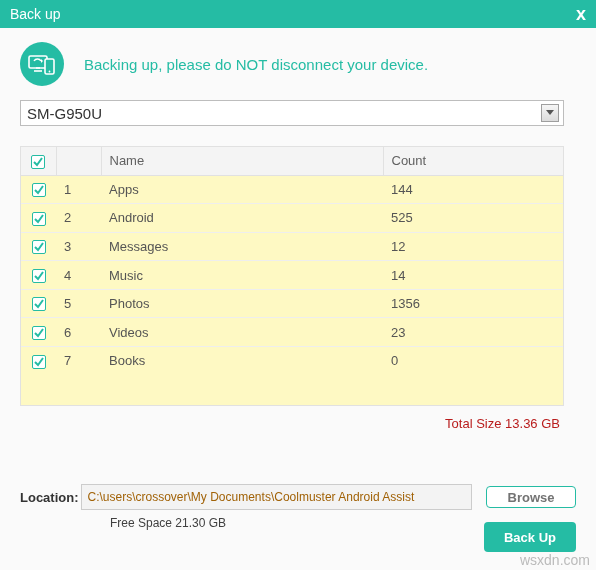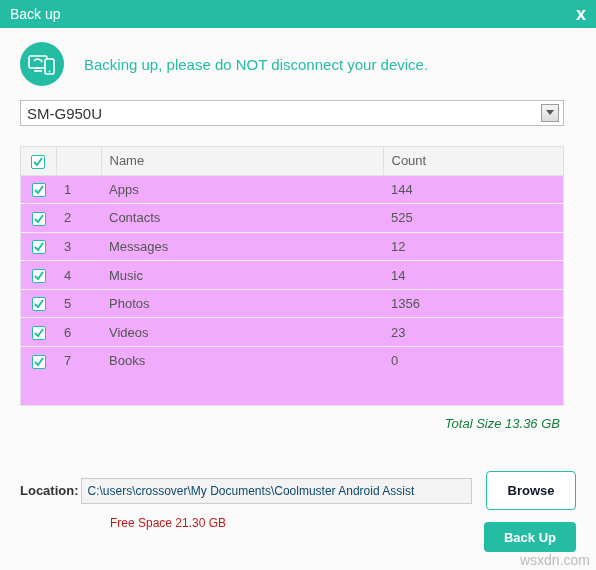--- a/index.html
+++ b/index.html
@@ -7,39 +7,39 @@
   .window { width:596px; height:570px; position:relative; background:#fafafa; }
   .titlebar { height:28px; background:#25bca4; display:flex; align-items:center; justify-content:space-between; padding:0 10px; color:#fff; font-size:14px; }
   .close-x { font-weight:bold; font-size:18px; cursor:pointer; line-height:1; }
   .content { padding:8px 32px 0 20px; }
   .banner { display:flex; align-items:center; margin:6px 0 14px 0; }
   .logo-circle { width:44px; height:44px; border-radius:50%; background:#25bca4; display:flex; align-items:center; justify-content:center; margin-right:20px; flex-shrink:0; }
   .banner-text { color:#25bca4; font-size:15px; }
   .device-select-wrap { position:relative; width:100%; }
   .device-select { width:100%; height:26px; border:1px solid #bdbdbd; background:#fff; display:flex; align-items:center; justify-content:space-between; padding:0 4px 0 6px; font-size:15px; color:#333;margin-top:6px; }
   .drop-btn { width:18px; height:18px; border:1px solid #9e9e9e; background:linear-gradient(#f5f5f5,#dcdcdc); display:flex; align-items:center; justify-content:center; }
-  .table-wrap { margin-top:20px; border:1px solid #e1e1e1; background:#f0abfc; height:260px; overflow:hidden; }
+  .table-wrap { margin-top:20px; border:1px solid #e1e1e1; background:#fef9c3; height:260px; overflow:hidden; }
   table { width:100%; border-collapse:collapse; table-layout:fixed; }
   thead th { background:#f4f4f4; border-bottom:1px solid #e1e1e1; border-right:1px solid #e1e1e1; text-align:left; font-weight:normal; color:#616161; padding:6px 8px; font-size:13px; }
   thead th:last-child { border-right:none; }
   tbody td { border-bottom:1px solid #eee; padding:6px 8px; color:#555; font-size:13px; }
   tbody tr:last-child td { border-bottom:none; }
   .col-chk { width:35px; text-align:center; }
   .col-idx { width:45px; }
   .col-name { }
   .col-count { width:180px; }
   .chk { width:14px; height:14px; border:1.5px solid #25bca4; border-radius:2px; display:inline-flex; align-items:center; justify-content:center; background:#fff; cursor:pointer; vertical-align:middle; }
   .chk.checked svg { display:block; }
   .chk svg { display:none; }
-  .total-size { text-align:right; color:#15803d; margin:10px 4px 0 0; font-size:13px;font-style:italic; }
+  .total-size { text-align:right; color:#b91c1c; margin:10px 4px 0 0; font-size:13px; }
   .location-row { position:absolute; left:20px; right:20px; bottom:60px; display:flex; align-items:center; }
   .loc-label { font-weight:bold; color:#333; margin-right:2px; white-space:nowrap; }
-  .loc-input { flex:1; height:26px; border:1px solid #ccc; background:#f3f3f3; padding:0 6px; font-size:12px; color:#0c4a6e; overflow:hidden; white-space:nowrap; text-overflow:ellipsis; display:flex; align-items:center; }
-  .browse-btn { margin-left:14px; height:39px; min-width:90px; border:1px solid #25bca4; border-radius:4px; background:#fff; color:#0f172a; font-weight:bold; font-size:13px; cursor:pointer; }
-  .free-space { position:absolute; left:110px; bottom:40px; color:#b91c1c; font-size:12px; }
+  .loc-input { flex:1; height:26px; border:1px solid #ccc; background:#f3f3f3; padding:0 6px; font-size:12px; color:#a16207; overflow:hidden; white-space:nowrap; text-overflow:ellipsis; display:flex; align-items:center; }
+  .browse-btn { margin-left:14px; height:22px; min-width:90px; border:1px solid #25bca4; border-radius:4px; background:#fff; color:#737373; font-weight:bold; font-size:13px; cursor:pointer; }
+  .free-space { position:absolute; left:110px; bottom:40px; color:#404040; font-size:12px; }
   .backup-btn { position:absolute; right:20px; bottom:18px; height:30px; min-width:92px; border:none; border-radius:4px; background:#25bca4; color:#fff; font-weight:bold; font-size:13px; cursor:pointer; }
   .watermark { position:absolute; right:6px; bottom:2px; font-size:14px; color:#bbb; }
 </style>
 </head>
 <body>
 
 <div class="window">
 
   <div class="titlebar">
     <span>Back up</span>
@@ -107,21 +107,21 @@
               <td class="col-name">Apps</td>
               <td class="col-count">144</td>
             </tr>
             <tr>
               <td class="col-chk"><span class="chk checked">
                   <svg width="10" height="10" viewBox="0 0 10 10">
                     <polyline points="1,5 4,8 9,1" fill="none" stroke="#25bca4" stroke-width="2"></polyline>
                   </svg>
                 </span></td>
               <td class="col-idx">2</td>
-              <td class="col-name">Contacts</td>
+              <td class="col-name">Android</td>
               <td class="col-count">525</td>
             </tr>
             <tr>
               <td class="col-chk"><span class="chk checked">
                   <svg width="10" height="10" viewBox="0 0 10 10">
                     <polyline points="1,5 4,8 9,1" fill="none" stroke="#25bca4" stroke-width="2"></polyline>
                   </svg>
                 </span></td>
               <td class="col-idx">3</td>
               <td class="col-name">Messages</td>

